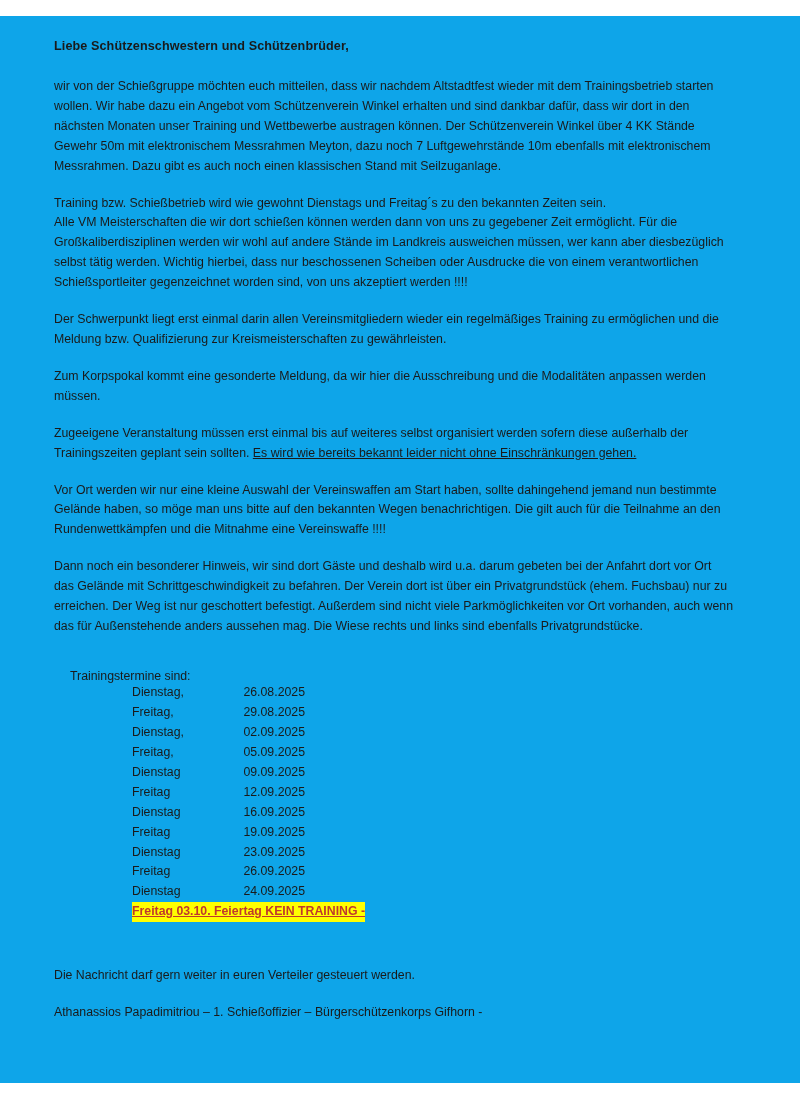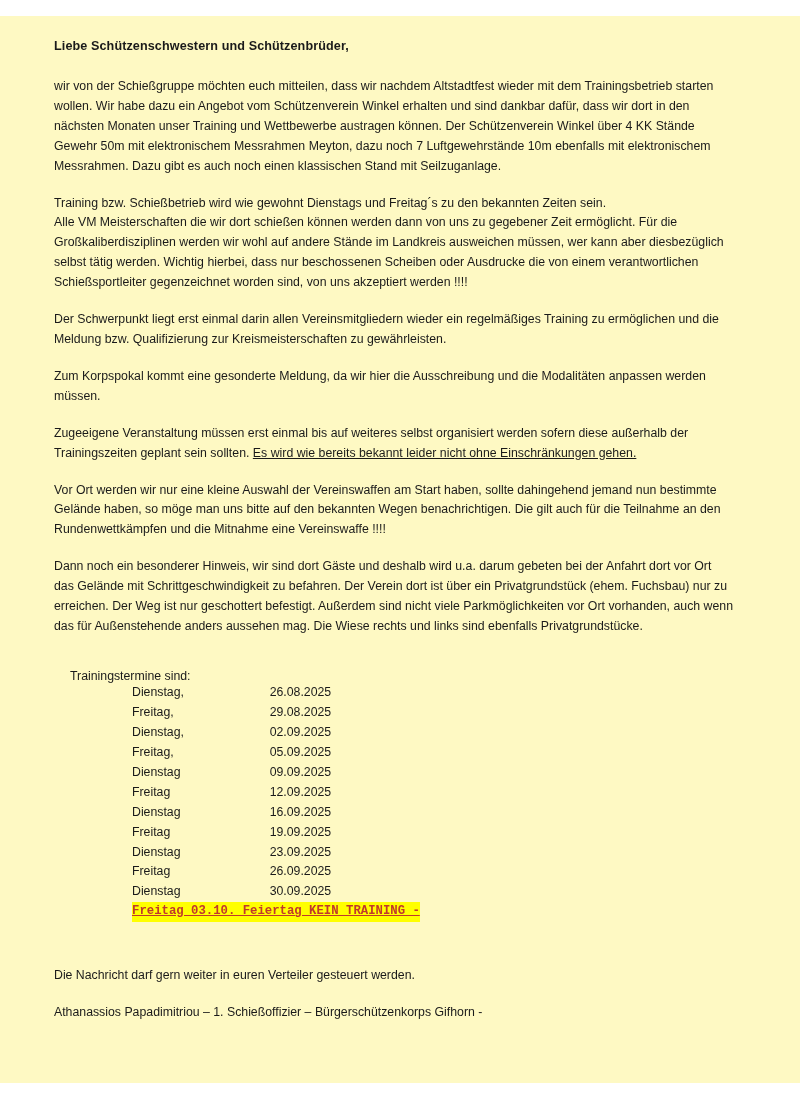--- a/index.html
+++ b/index.html
@@ -11,21 +11,21 @@
     width: 800px;
     height: 1099px;
     font-family: "Liberation Sans", sans-serif;
     color: #1a1a1a;
     overflow: hidden;
   }
   .page {
     position: relative;
     width: 800px;
     height: 1099px;
-    background: #fef9c3;
+    background: #0ea5e9;
     box-sizing: border-box;
   }
   .edge-top,
   .edge-bottom {
     position: absolute;
     left: 0;
     width: 800px;
     height: 16px;
     background: #ffffff;
   }
@@ -87,21 +87,20 @@
     padding-right: 6px;
   }
   .schedule-table td.date {
     width: 120px;
   }
   .schedule-row.highlight td {
     background: #ffff00;
     font-weight: bold;
     text-decoration: underline;
     color: #c0392b;
-    font-family: Liberation Mono, monospace;
   }
   .schedule-row.highlight td.day {
     width: auto;
     padding-right: 0;
   }
   .closing {
     margin-top: 44px;
   }
   .closing p {
     font-size: 12.3px;
@@ -181,21 +180,21 @@
           <tr class="schedule-row">
             <td class="day">Dienstag</td>
             <td class="date">23.09.2025</td>
           </tr>
           <tr class="schedule-row">
             <td class="day">Freitag</td>
             <td class="date">26.09.2025</td>
           </tr>
           <tr class="schedule-row">
             <td class="day">Dienstag</td>
-            <td class="date">30.09.2025</td>
+            <td class="date">24.09.2025</td>
           </tr>
           <tr class="schedule-row highlight">
             <td class="day" colspan="2">Freitag 03.10. Feiertag   KEIN TRAINING -</td>
           </tr>
         </tbody>
       </table>
     </div>
 
     <div class="closing">
       <p>Die Nachricht darf gern weiter in euren Verteiler gesteuert werden.</p>

